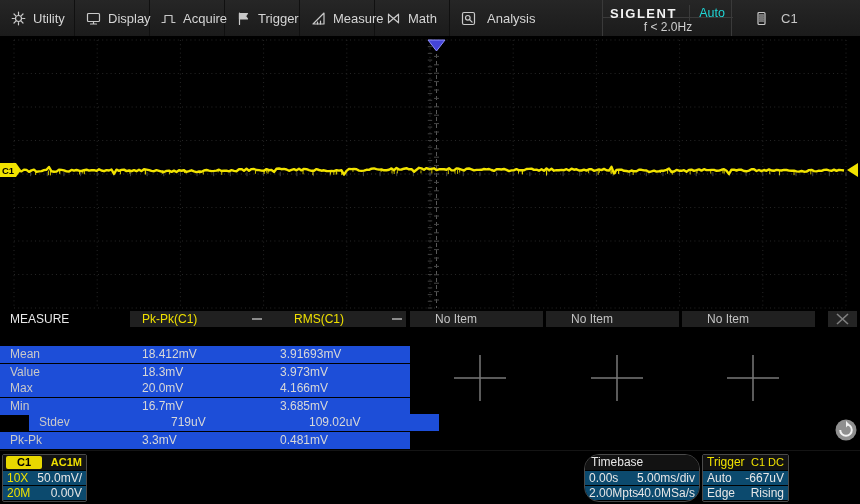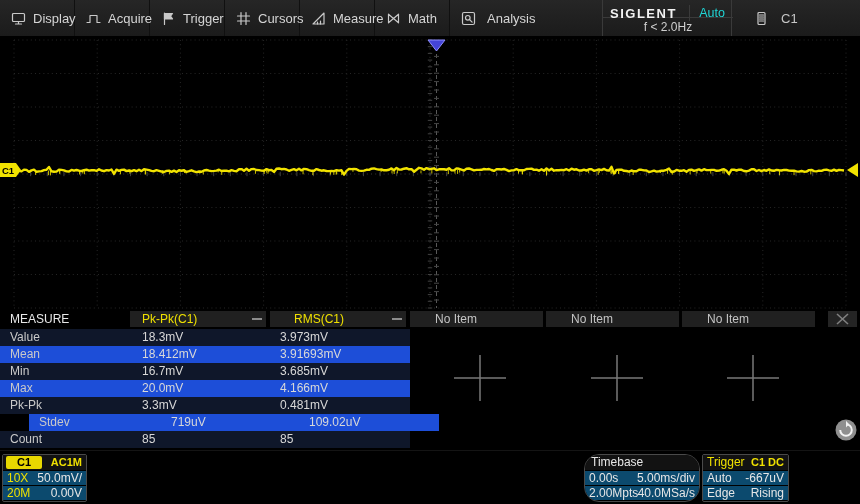--- a/index.html
+++ b/index.html
@@ -32,21 +32,21 @@
   #screen { left:0; top:36px; width:860px; height:274px; background:#000; }
 
   
   #measure { left:0; top:310px; width:860px; height:140px; background:#000;
              font-size:12px; color:#d8d8d8; }
   .hdr-cell { position:absolute; top:1px; height:16px; background:#202020; line-height:16px; }
   .hdr-yellow { color:#efe000; padding-left:12px; }
   .hdr-grey { color:#c4c4c4; padding-left:25px; }
   .minus-btn { position:absolute; top:8px; width:10px; height:2px; background:#8c8c8c; }
   .m-row { position:absolute; left:0; width:410px; height:17px; line-height:17px; }
-  .m-dark { background:#0f172a; } .m-light { background:#1d4ed8;text-align:right; }
+  .m-dark { background:#1d4ed8;margin-top:35px; } .m-light { background:#1d4ed8;text-align:right; }
   .m-label { position:absolute; left:10px; color:#c9c9c9; }
   .m-v1 { position:absolute; left:142px; }
   .m-v2 { position:absolute; left:280px; }
   .close-btn { position:absolute; left:828px; top:1px; width:29px; height:16px; background:#242424; }
 
   
   #bottombar { left:0; top:450px; width:860px; height:54px; background:#000;
                font-size:12px; border-top:1px solid #141414; }
   .info-box { position:absolute; top:3px; height:48px; border:1px solid #4a4a4a;
               border-radius:2px; overflow:hidden; background:#000; }
@@ -62,20 +62,29 @@
 </head>
 <body>
 
 <div id="stage">
 
   <div id="topbar" class="abs">
 
     <div class="menu-item">
       <svg width="15" height="15">
           <g class="mi">
+            <circle cx="7.5" cy="7.5" r="3"></circle>
+            <path d="M7.5 1.2v2.2M7.5 11.6v2.2M1.2 7.5h2.2M11.6 7.5h2.2M3 3l1.6 1.6M10.4 10.4L12 12M12 3l-1.6 1.6M4.6 10.4L3 12"></path>
+          </g>
+        </svg>
+      <span>Utility</span>
+    </div>
+    <div class="menu-item">
+      <svg width="15" height="15">
+          <g class="mi">
             <rect x="1.5" y="2.5" width="12" height="8" rx="1"></rect>
             <path d="M7.5 10.5v2.2M4.5 13h6"></path>
           </g>
         </svg>
       <span>Display</span>
     </div>
     <div class="menu-item">
       <svg width="15" height="15">
           <g class="mi">
             <path d="M1 11.5h3v-7h7v7h3"></path>
@@ -84,28 +93,20 @@
       <span>Acquire</span>
     </div>
     <div class="menu-item">
       <svg width="15" height="15">
           <g class="mi">
             <path d="M3.5 2v11.5"></path>
             <path d="M3.5 2.5h8l-2 2.7 2 2.7h-8z" fill="#c9c9c9"></path>
           </g>
         </svg>
       <span>Trigger</span>
-    </div>
-    <div class="menu-item">
-      <svg width="15" height="15">
-          <g class="mi">
-            <path d="M5 1.5v12M10 1.5v12M1.5 5h12M1.5 10h12"></path>
-          </g>
-        </svg>
-      <span>Cursors</span>
     </div>
     <div class="menu-item">
       <svg width="15" height="15">
           <g class="mi">
             <path d="M2 13L13 13 13 2z"></path>
             <path d="M9.5 13v-3M6.5 13v-2"></path>
           </g>
         </svg>
       <span>Measure</span>
     </div>
@@ -369,21 +370,21 @@
         <rect x="0" y="127" width="16" height="14" fill="#f2e300"></rect>
         <polygon points="16,127 21,134 16,141" fill="#f2e300"></polygon>
         <text x="8" y="137.5" fill="#000" font-size="9.5" font-weight="bold" text-anchor="middle" font-family="Liberation Sans, sans-serif">C1</text>
         <polygon points="858,127 847,134 858,141" fill="#f2e300"></polygon>
       </svg>
   </div>
 
   <div id="measure" class="abs">
     <span class="abs" style="left:10px; top:2px; color:#e8e8e8;">MEASURE</span>
 
-    <div class="hdr-cell hdr-yellow" style="left:130px; width:136px;">Pk-Pk(C1)</div>
+    <div class="hdr-cell hdr-yellow" style="left:130px; width:164px;">Pk-Pk(C1)</div>
     <div class="minus-btn" style="left:252px;"></div>
     <div class="hdr-cell hdr-yellow" style="left:270px; width:136px;padding-left:24px;">RMS(C1)</div>
     <div class="minus-btn" style="left:392px;"></div>
     <div class="hdr-cell hdr-grey" style="left:410px; width:133px;">No Item</div>
     <div class="hdr-cell hdr-grey" style="left:546px; width:133px;">No Item</div>
     <div class="hdr-cell hdr-grey" style="left:682px; width:133px;">No Item</div>
 
     <div class="close-btn">
       <svg width="29" height="16">
           <path d="M9 3l11 10M20 3L9 13" stroke="#808080" stroke-width="1.6" fill="none"></path>
@@ -470,21 +471,21 @@
       </div>
       <div class="ib-row">
         <span class="lft wht">2.00Mpts</span>
         <span class="rgt wht">40.0MSa/s</span>
       </div>
     </div>
 
     <div class="info-box" style="left:702px; width:87px;">
       <div class="ib-row ib-head">
         <span class="lft yel">Trigger</span>
-        <span class="rgt yel" style="font-size:11px; font-weight:bold;margin-left:9px;">C1 DC</span>
+        <span class="rgt yel" style="font-size:11px; font-weight:normal;margin-left:9px;">C1 DC</span>
       </div>
       <div class="ib-row">
         <span class="lft wht">Auto</span>
         <span class="rgt wht">-667uV</span>
       </div>
       <div class="ib-row">
         <span class="lft wht">Edge</span>
         <span class="rgt wht">Rising</span>
       </div>
     </div>

